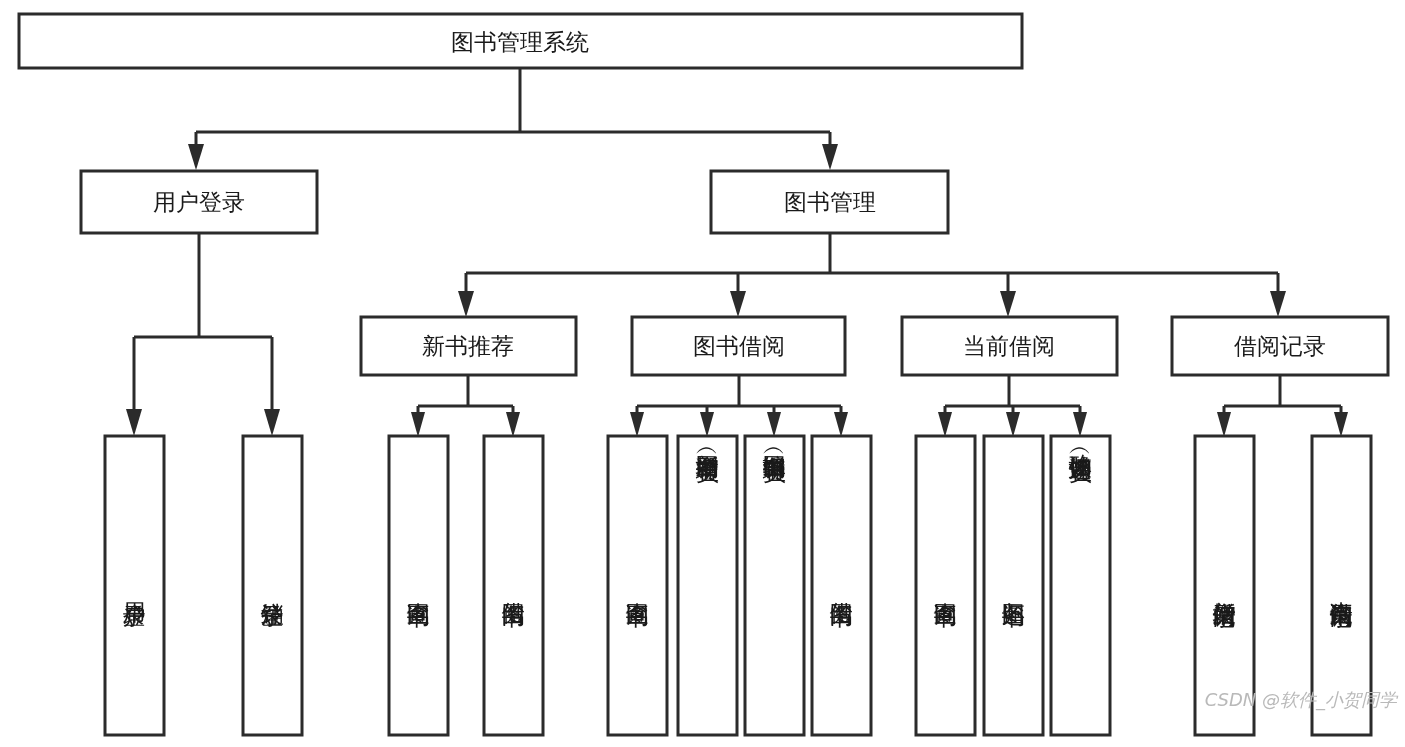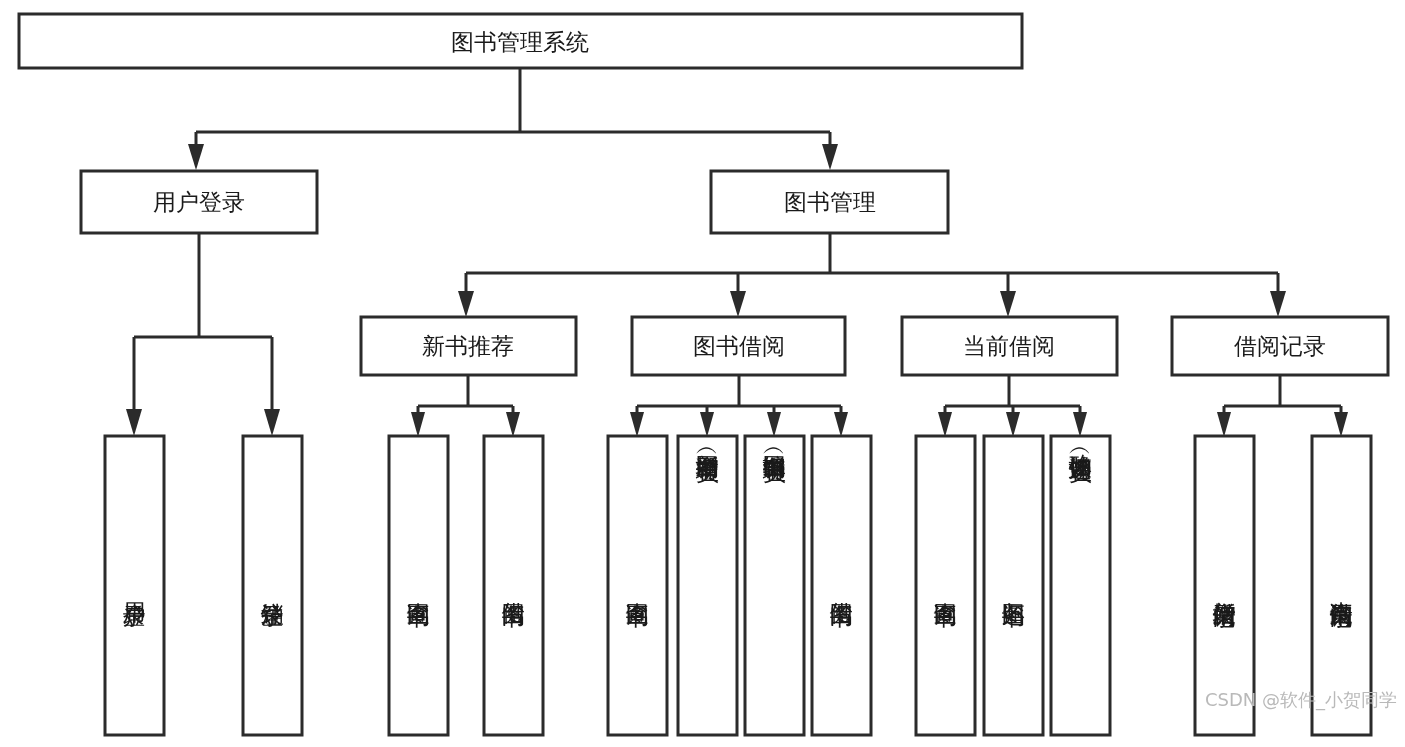--- a/index.html
+++ b/index.html
@@ -69,20 +69,21 @@
   }
   .watermark {
     position: absolute;
     right: 8px;
     bottom: 6px;
     font-family: "DejaVu Sans", "Liberation Sans", sans-serif;
     font-size: 18px;
     color: #b9b9b9;
     white-space: nowrap;
     user-select: none;
+    font-style: italic;
   }
 </style>
 </head>
 <body>
 
 <div id="diagram-root">
 
   <svg class="flow" viewBox="0 0 1405 747">
     <defs></defs>
 

